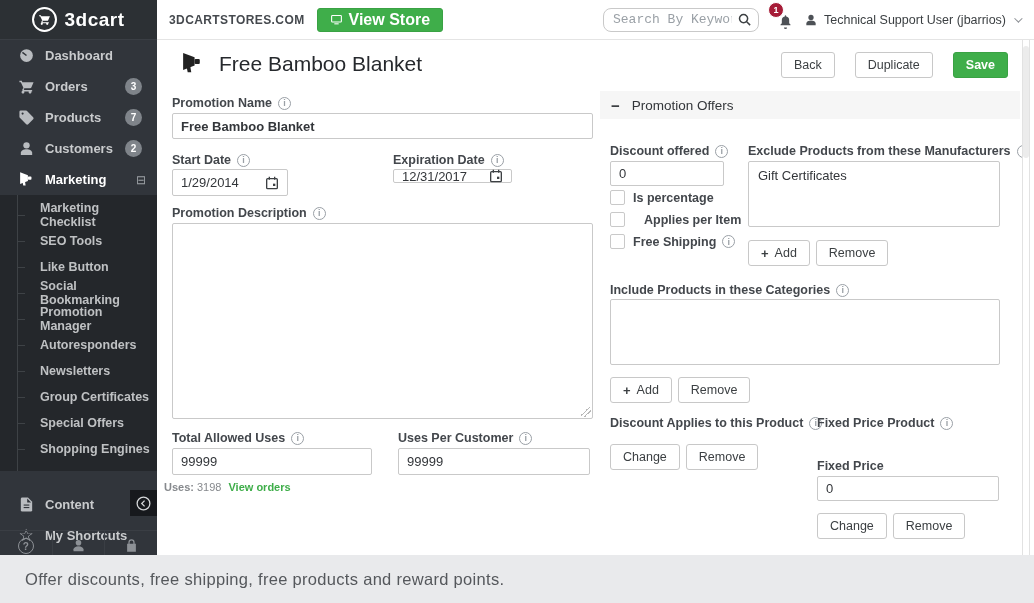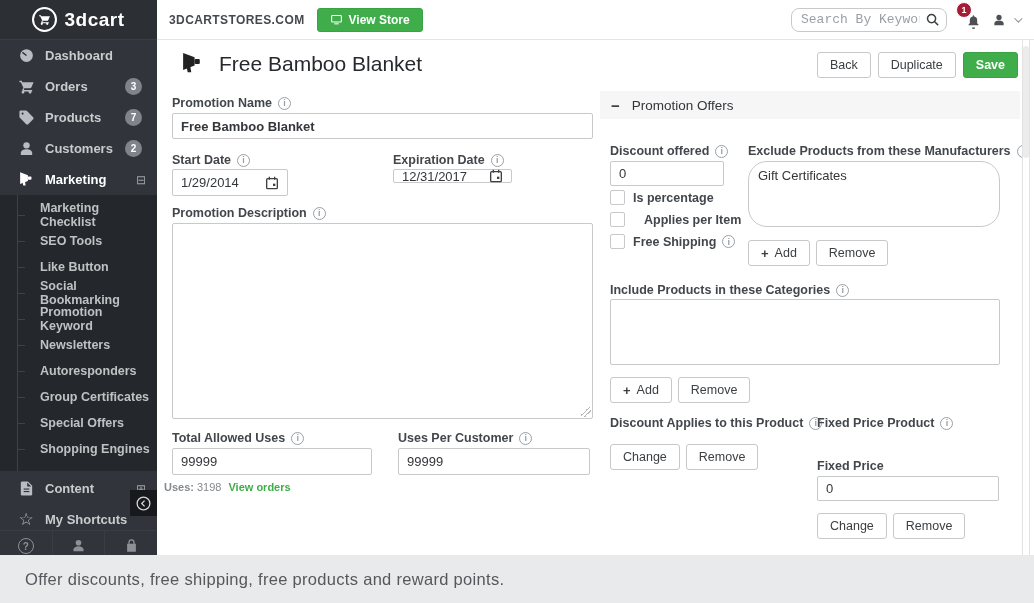--- a/index.html
+++ b/index.html
@@ -29,41 +29,41 @@
   .util-cell:last-child { border-right:none; }
   .util-glyph { transform:translateY(7px); color:#8d9196; font-size:13px; font-weight:bold; }
   .help-circle { width:16px; height:16px; border:1.5px solid #8d9196; border-radius:50%; display:flex; align-items:center; justify-content:center; font-size:10px; }
   .util-cell svg { width:15px; height:15px; color:#8d9196; transform:translateY(7px); }
   .collapse-btn { position:absolute; right:0; top:490px; width:27px; height:26px; background:#17191d; display:flex; align-items:center; justify-content:center; cursor:pointer; }
   .collapse-btn svg { width:17px; height:17px; color:#d6d8da; }
 
   
   #topbar { position:absolute; left:157px; top:0; width:877px; height:40px; background:#fff; border-bottom:1px solid #e4e4e4; display:flex; align-items:center; padding:0 14px 0 12px; z-index:2; }
   .store-domain { font-size:12px; font-weight:bold; letter-spacing:.4px; color:#45494e; }
-  .view-store-btn { margin-left:12px; height:24px; padding:0 12px; background:#3fae4a; border:1px solid #3aa244; border-radius:3px; color:#fff; font-size:12px; font-weight:bold; display:inline-flex; align-items:center; gap:6px; cursor:pointer; }
+  .view-store-btn { margin-left:12px; height:24px; padding:0 12px; background:#3fae4a; border:1px solid #3aa244; border-radius:3px; color:#fff; font-size:16px; font-weight:bold; display:inline-flex; align-items:center; gap:6px; cursor:pointer; }
   .view-store-btn svg { width:13px; height:13px; }
   .tb-spacer { flex:1; }
   .search-wrap { position:relative; width:156px; height:24px; }
   .search-wrap input { width:100%; height:100%; border:1px solid #c9c9c9; border-radius:8px; padding:0 26px 0 9px; font-size:13px; color:#45494e; font-family:Liberation Mono, monospace; }
   .search-wrap input::placeholder { color:#9aa0a6; }
   .search-wrap svg { position:absolute; right:7px; top:4px; width:15px; height:15px; color:#3c4043; }
   .bell-wrap { position:relative; margin:0 10px 0 18px; cursor:pointer; }
   .bell-wrap svg { width:17px; height:18px; color:#4d5156; display:block; margin-top:4px; }
   .notif-badge { position:absolute; top:-7px; left:-9px; width:16px; height:16px; background:#a61c37; border:1.5px solid #fff; border-radius:50%; color:#fff; font-size:9px; font-weight:bold; display:flex; align-items:center; justify-content:center; }
   .user-wrap { display:flex; align-items:center; gap:6px; cursor:pointer; }
   .user-wrap .user-ico svg { width:14px; height:14px; color:#4d5156; display:block; }
   .user-name { font-size:12.5px; color:#3c4043; }
   .chev { width:6px; height:6px; border-right:1.5px solid #8b8f94; border-bottom:1.5px solid #8b8f94; transform:rotate(45deg) translateY(-2px); margin-left:2px; }
 
   
   #main { position:absolute; left:157px; top:40px; width:877px; height:515px; background:#fff; }
   .page-head { position:absolute; left:23px; top:11px; display:flex; align-items:center; gap:14px; }
   .page-head svg { width:25px; height:25px; color:#222; }
   .page-title { font-size:21px; font-weight:500; color:#26292d; }
-  .action-buttons { position:absolute; right:16px; top:12px; display:flex; gap:7px;justify-content:center; }
+  .action-buttons { position:absolute; right:26px; top:12px; display:flex; gap:20px;justify-content:center; }
   .btn { display:inline-flex; align-items:center; justify-content:center; gap:6px; height:26px; padding:0 12px; background:#fff; border:1px solid #c8c8c8; border-radius:3px; font-size:12.5px; color:#3c4043; font-family:inherit; cursor:pointer; }
   .btn-save { background:#3fae4a; border-color:#3aa244; color:#fff; font-weight:bold; }
   .plus-glyph { font-weight:bold; font-size:13px; }
 
   .flabel { position:absolute; font-size:12.5px; font-weight:600; color:#43474c; display:flex; align-items:center; gap:6px; white-space:nowrap; }
   .info-i { width:13px; height:13px; border:1px solid #9aa0a6; border-radius:50%; color:#9aa0a6; font-size:9px; font-weight:bold; display:inline-flex; align-items:center; justify-content:center; font-style:normal; }
   .tinput { position:absolute; border:1px solid #c9c9c9; border-radius:2px; font-size:13px; color:#33363a; padding:0 8px; font-family:inherit; }
   .tarea { position:absolute; border:1px solid #c9c9c9; border-radius:2px; font-size:13px; color:#33363a; padding:6px 9px; background:#fff; overflow:hidden; }
   .resize-handle { position:absolute; right:2px; bottom:2px; width:10px; height:10px; background:
      linear-gradient(135deg, transparent 0 40%, #b9b9b9 40% 48%, transparent 48% 62%, #b9b9b9 62% 70%, transparent 70%); cursor:nwse-resize; }
@@ -161,40 +161,40 @@
       <div class="sub-item">
           <span class="sub-label">SEO Tools</span>
         </div>
       <div class="sub-item">
           <span class="sub-label">Like Button</span>
         </div>
       <div class="sub-item">
           <span class="sub-label">Social Bookmarking</span>
         </div>
       <div class="sub-item">
-          <span class="sub-label">Promotion Keyword</span>
+          <span class="sub-label">Promotion Manager</span>
+        </div>
+      <div class="sub-item">
+          <span class="sub-label">Autoresponders</span>
         </div>
       <div class="sub-item">
           <span class="sub-label">Newsletters</span>
         </div>
       <div class="sub-item">
-          <span class="sub-label">Autoresponders</span>
-        </div>
-      <div class="sub-item">
           <span class="sub-label">Group Certificates</span>
         </div>
       <div class="sub-item">
           <span class="sub-label">Special Offers</span>
         </div>
       <div class="sub-item">
           <span class="sub-label">Shopping Engines</span>
         </div>
     </div>
 
-    <div class="nav-item" style="margin-top:2px;">
+    <div class="nav-item" style="margin-top:18px;">
       <span class="nav-ico">
         <svg viewBox="0 0 24 24" fill="currentColor">
             <path d="M6 2a2 2 0 0 0-2 2v16a2 2 0 0 0 2 2h12a2 2 0 0 0 2-2V8l-6-6H6z"></path>
             <path fill="#31353b" d="M13 3.5V9h5.5z"></path>
             <rect fill="#31353b" x="8" y="12" width="8" height="1.6"></rect>
             <rect fill="#31353b" x="8" y="15.5" width="8" height="1.6"></rect>
           </svg>
       </span>
       <span class="nav-label">Content</span>
       <span class="nav-expand">⊞</span>
@@ -252,20 +252,21 @@
           <path d="M12 22a2.2 2.2 0 0 0 2.2-2.2h-4.4A2.2 2.2 0 0 0 12 22zm7-5.5v-1l-1.8-1.8V9.5A5.2 5.2 0 0 0 13 4.3V3.5a1 1 0 0 0-2 0v.8a5.2 5.2 0 0 0-4.2 5.2v4.2L5 15.5v1z"></path>
         </svg>
     </span>
     <span class="user-wrap">
       <span class="user-ico">
         <svg viewBox="0 0 24 24" fill="currentColor">
             <circle cx="12" cy="7.5" r="4.5"></circle>
             <path d="M12 13c-4.4 0-8 2.2-8 5v3h16v-3c0-2.8-3.6-5-8-5z"></path>
           </svg>
       </span>
+      <span class="user-name">Technical Support User (jbarrios)</span>
       <span class="chev"></span>
     </span>
   </div>
 
   <div id="main">
     <div class="page-head">
       <svg viewBox="0 0 24 24" fill="currentColor">
           <path d="M14 6 L3 1.8 V18.2 L14 14 Z"></path>
           <rect x="14" y="7.6" width="5" height="4.8" rx="1"></rect>
           <path d="M6.4 15.6 L9.8 14.4 L10.8 20.5 H7.4 Z"></path>
@@ -359,21 +360,21 @@
       <span class="c-label">
           <span>Free Shipping</span>
           <span class="info-i">i</span>
         </span>
     </div>
 
     <div class="flabel" style="left:591px; top:104px;">
       <span>Exclude Products from these Manufacturers</span>
       <span class="info-i">i</span>
     </div>
-    <div class="tarea" style="left:591px; top:121px; width:252px; height:66px;border-radius:19px;">Gift Certificates</div>
+    <div class="tarea" style="left:591px; top:121px; width:252px; height:66px;">Gift Certificates</div>
     <div class="btn-row" style="left:591px; top:200px;">
       <button class="btn">
           <span class="plus-glyph">+</span>
           <span>Add</span>
         </button>
       <button class="btn">Remove</button>
     </div>
 
     <div class="flabel" style="left:453px; top:243px;">
       <span>Include Products in these Categories</span>

